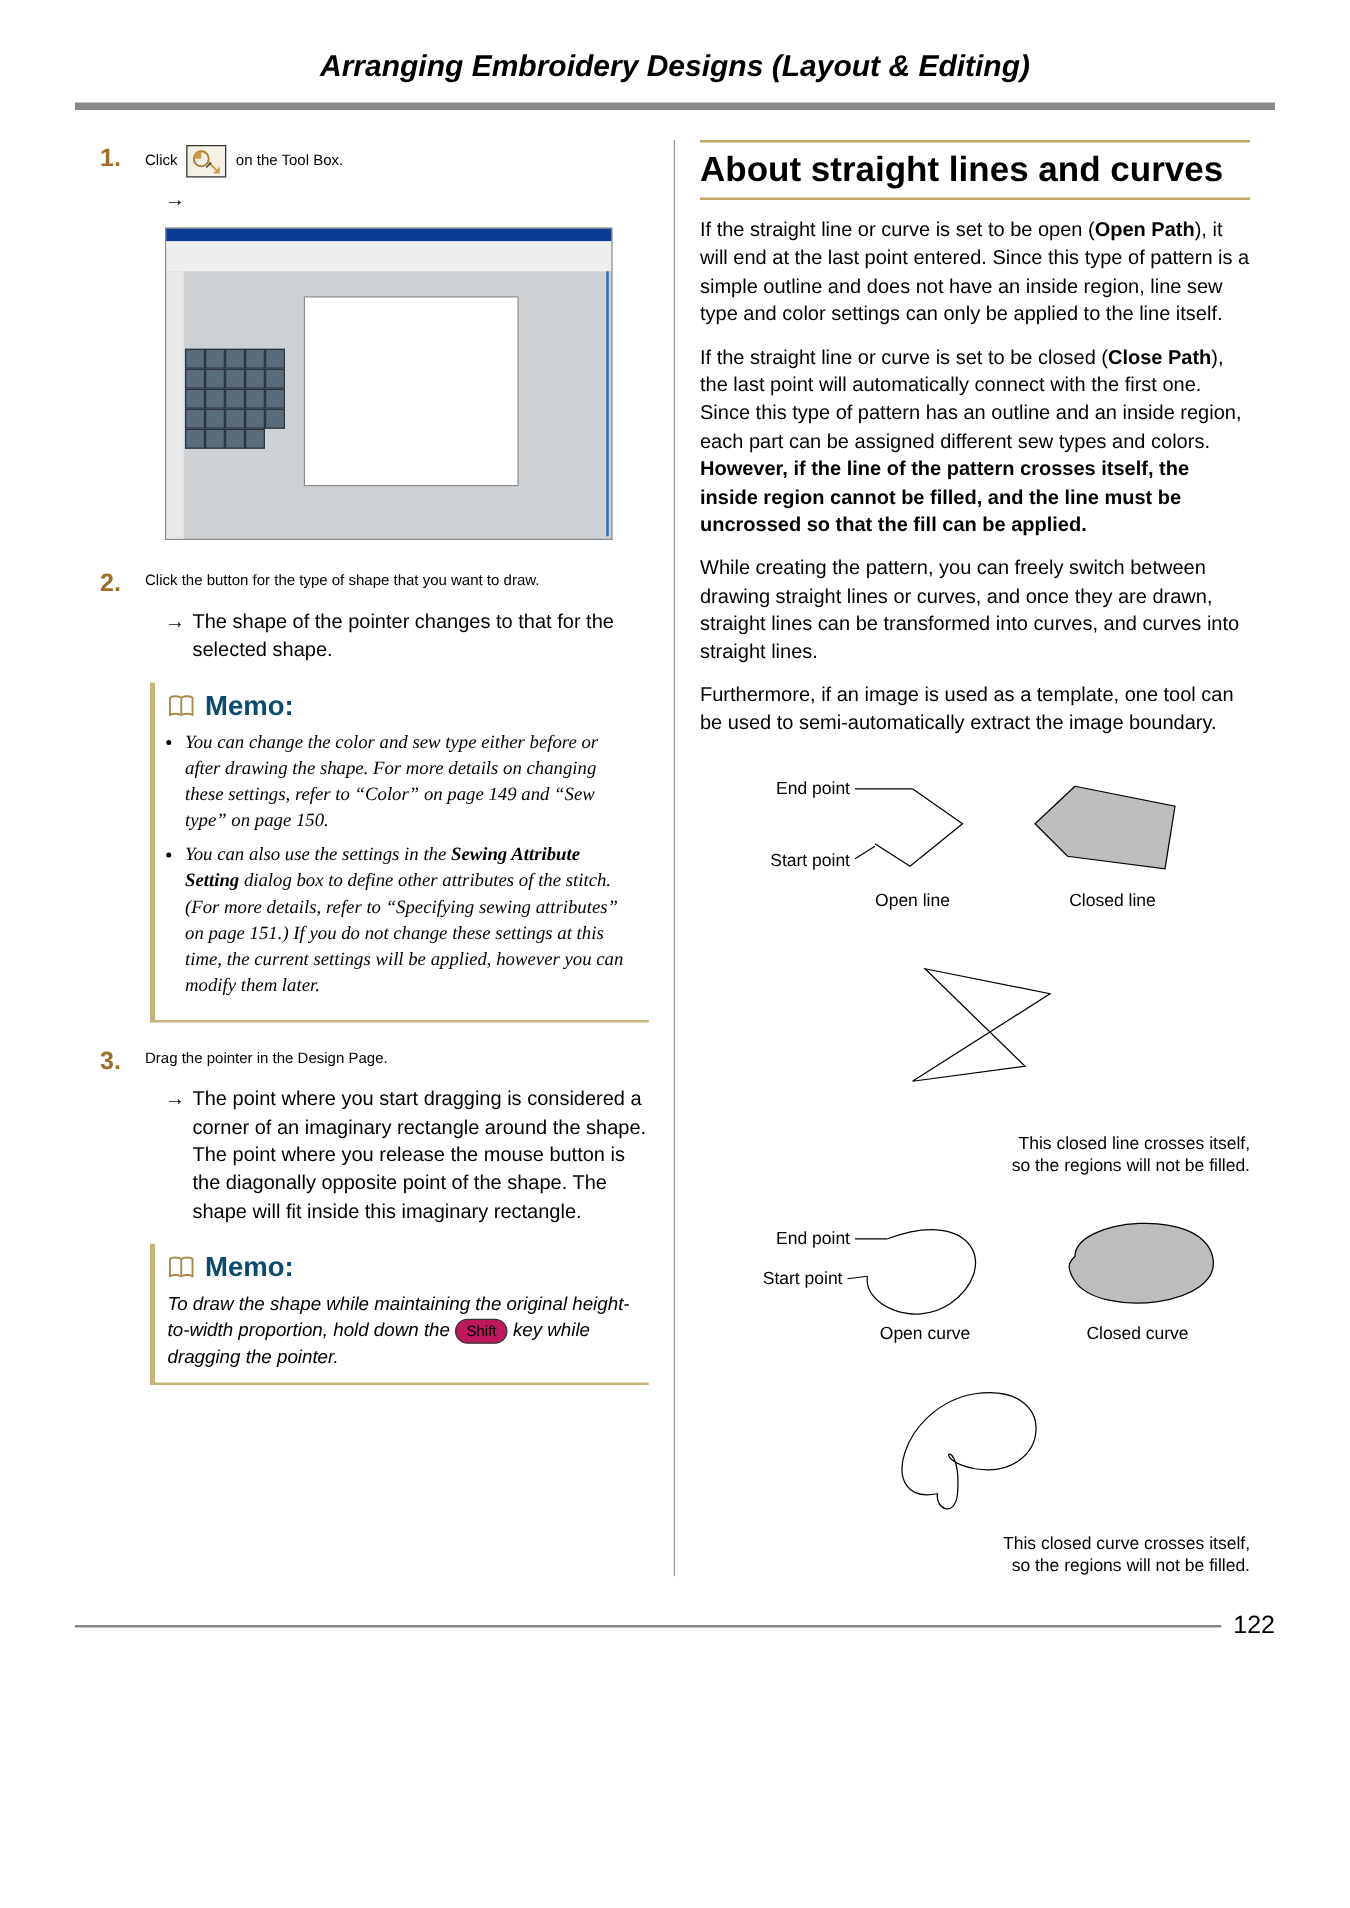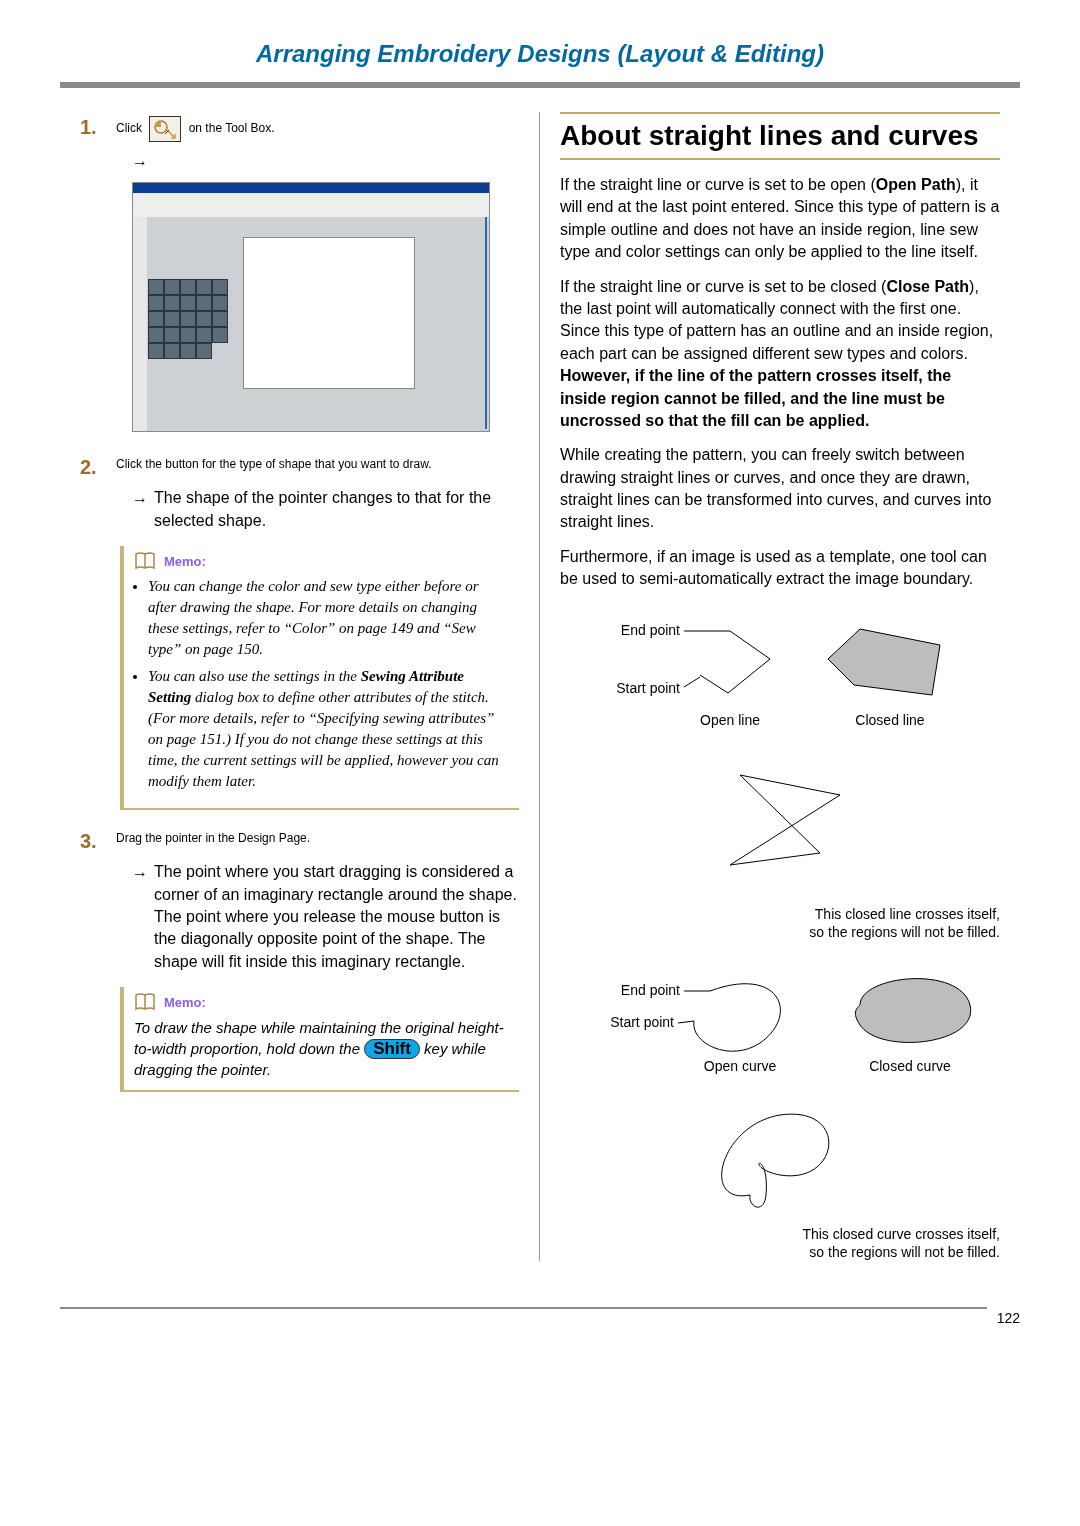--- a/index.html
+++ b/index.html
@@ -12,21 +12,21 @@
   .page {
     width: 1080px;
     padding: 30px 60px 40px 60px;
     box-sizing: border-box;
   }
   .header-title {
     text-align: center;
     font-style: italic;
     font-weight: bold;
     font-size: 24px;
-    color: #0369a1;
+    color: #000000;
     margin: 10px 0 14px 0;
   }
   .header-rule {
     border: none;
     border-top: 6px solid #888;
     margin: 0 0 24px 0;
   }
   .columns {
     display: flex;
     gap: 0;
@@ -137,23 +137,23 @@
   .memo-box {
     margin: 14px 0 20px 40px;
     border-left: 4px solid #c8b47a;
     border-bottom: 2px solid #c8b47a;
     padding: 6px 10px 10px 10px;
   }
   .memo-head {
     display: flex;
     align-items: center;
     gap: 8px;
-    color: #8b5cf6;
+    color: #0c4a6e;
     font-weight: bold;
-    font-size: 13px;
+    font-size: 22px;
     margin-bottom: 6px;
   }
   .memo-head svg { flex-shrink: 0; }
   .memo-body {
     font-style: italic;
     font-size: 15px;
     line-height: 1.4;
   }
   .memo-body ul {
     margin: 0;
@@ -162,24 +162,24 @@
   .memo-body li {
     margin-bottom: 6px;
     font-family: Liberation Serif, serif;
   }
   .kbd {
     display: inline-block;
     border: 1px solid #333;
     border-radius: 10px;
     padding: 0 8px;
     font-style: normal;
-    font-weight: bold;
-    font-size: 17px;
+    font-weight: normal;
+    font-size: 12px;
     line-height: 18px;
-    background: #0ea5e9;
+    background: #be185d;
   }
   .section-title {
     font-size: 28px;
     font-weight: bold;
     color: #000000;
     border-top: 2px solid #c0a868;
     border-bottom: 2px solid #c0a868;
     padding: 6px 0;
     margin: 0 0 14px 0;
   }
@@ -201,22 +201,21 @@
     display: flex;
     align-items: center;
     margin-top: 28px;
   }
   .footer .rule {
     flex: 1;
     border-top: 2px solid #888;
   }
   .footer .pg {
     margin-left: 10px;
-    font-size: 14px;
-    margin-top: 21px;
+    font-size: 20px;
   }
 </style>
 </head>
 <body>
 
 <div class="page">
   <div class="header-title">Arranging Embroidery Designs (Layout &amp; Editing)</div>
   <hr class="header-rule">
 
   <div class="columns">

